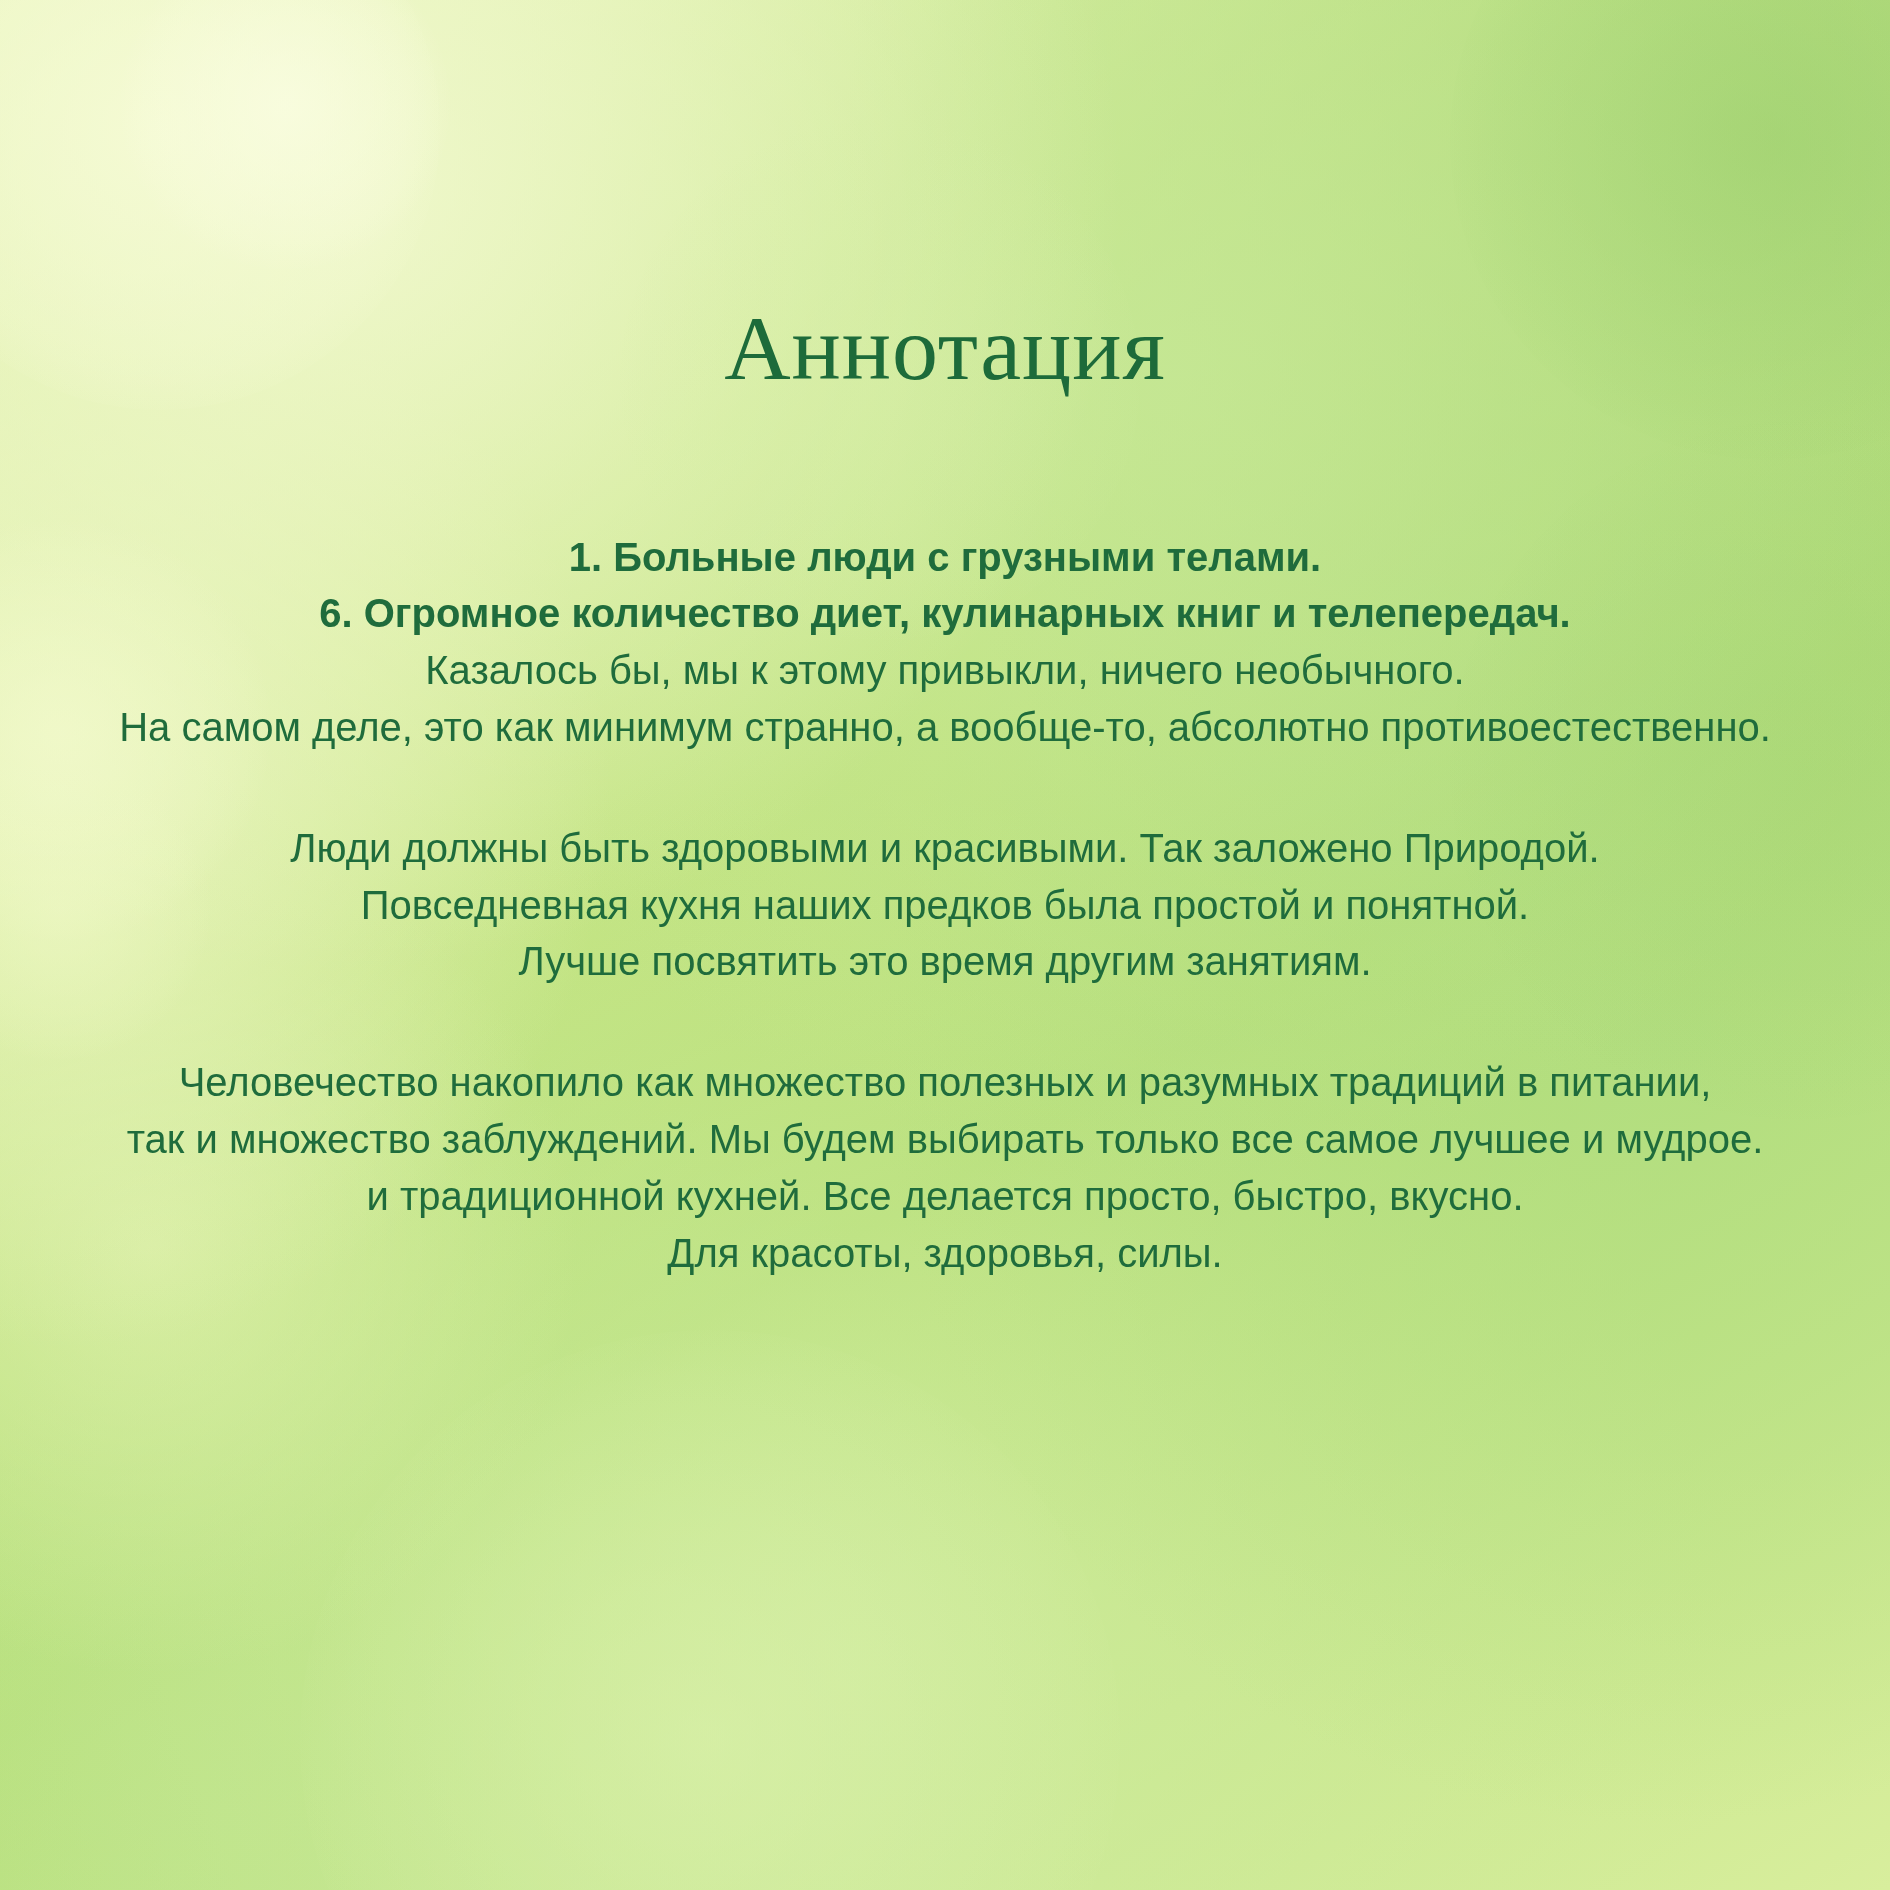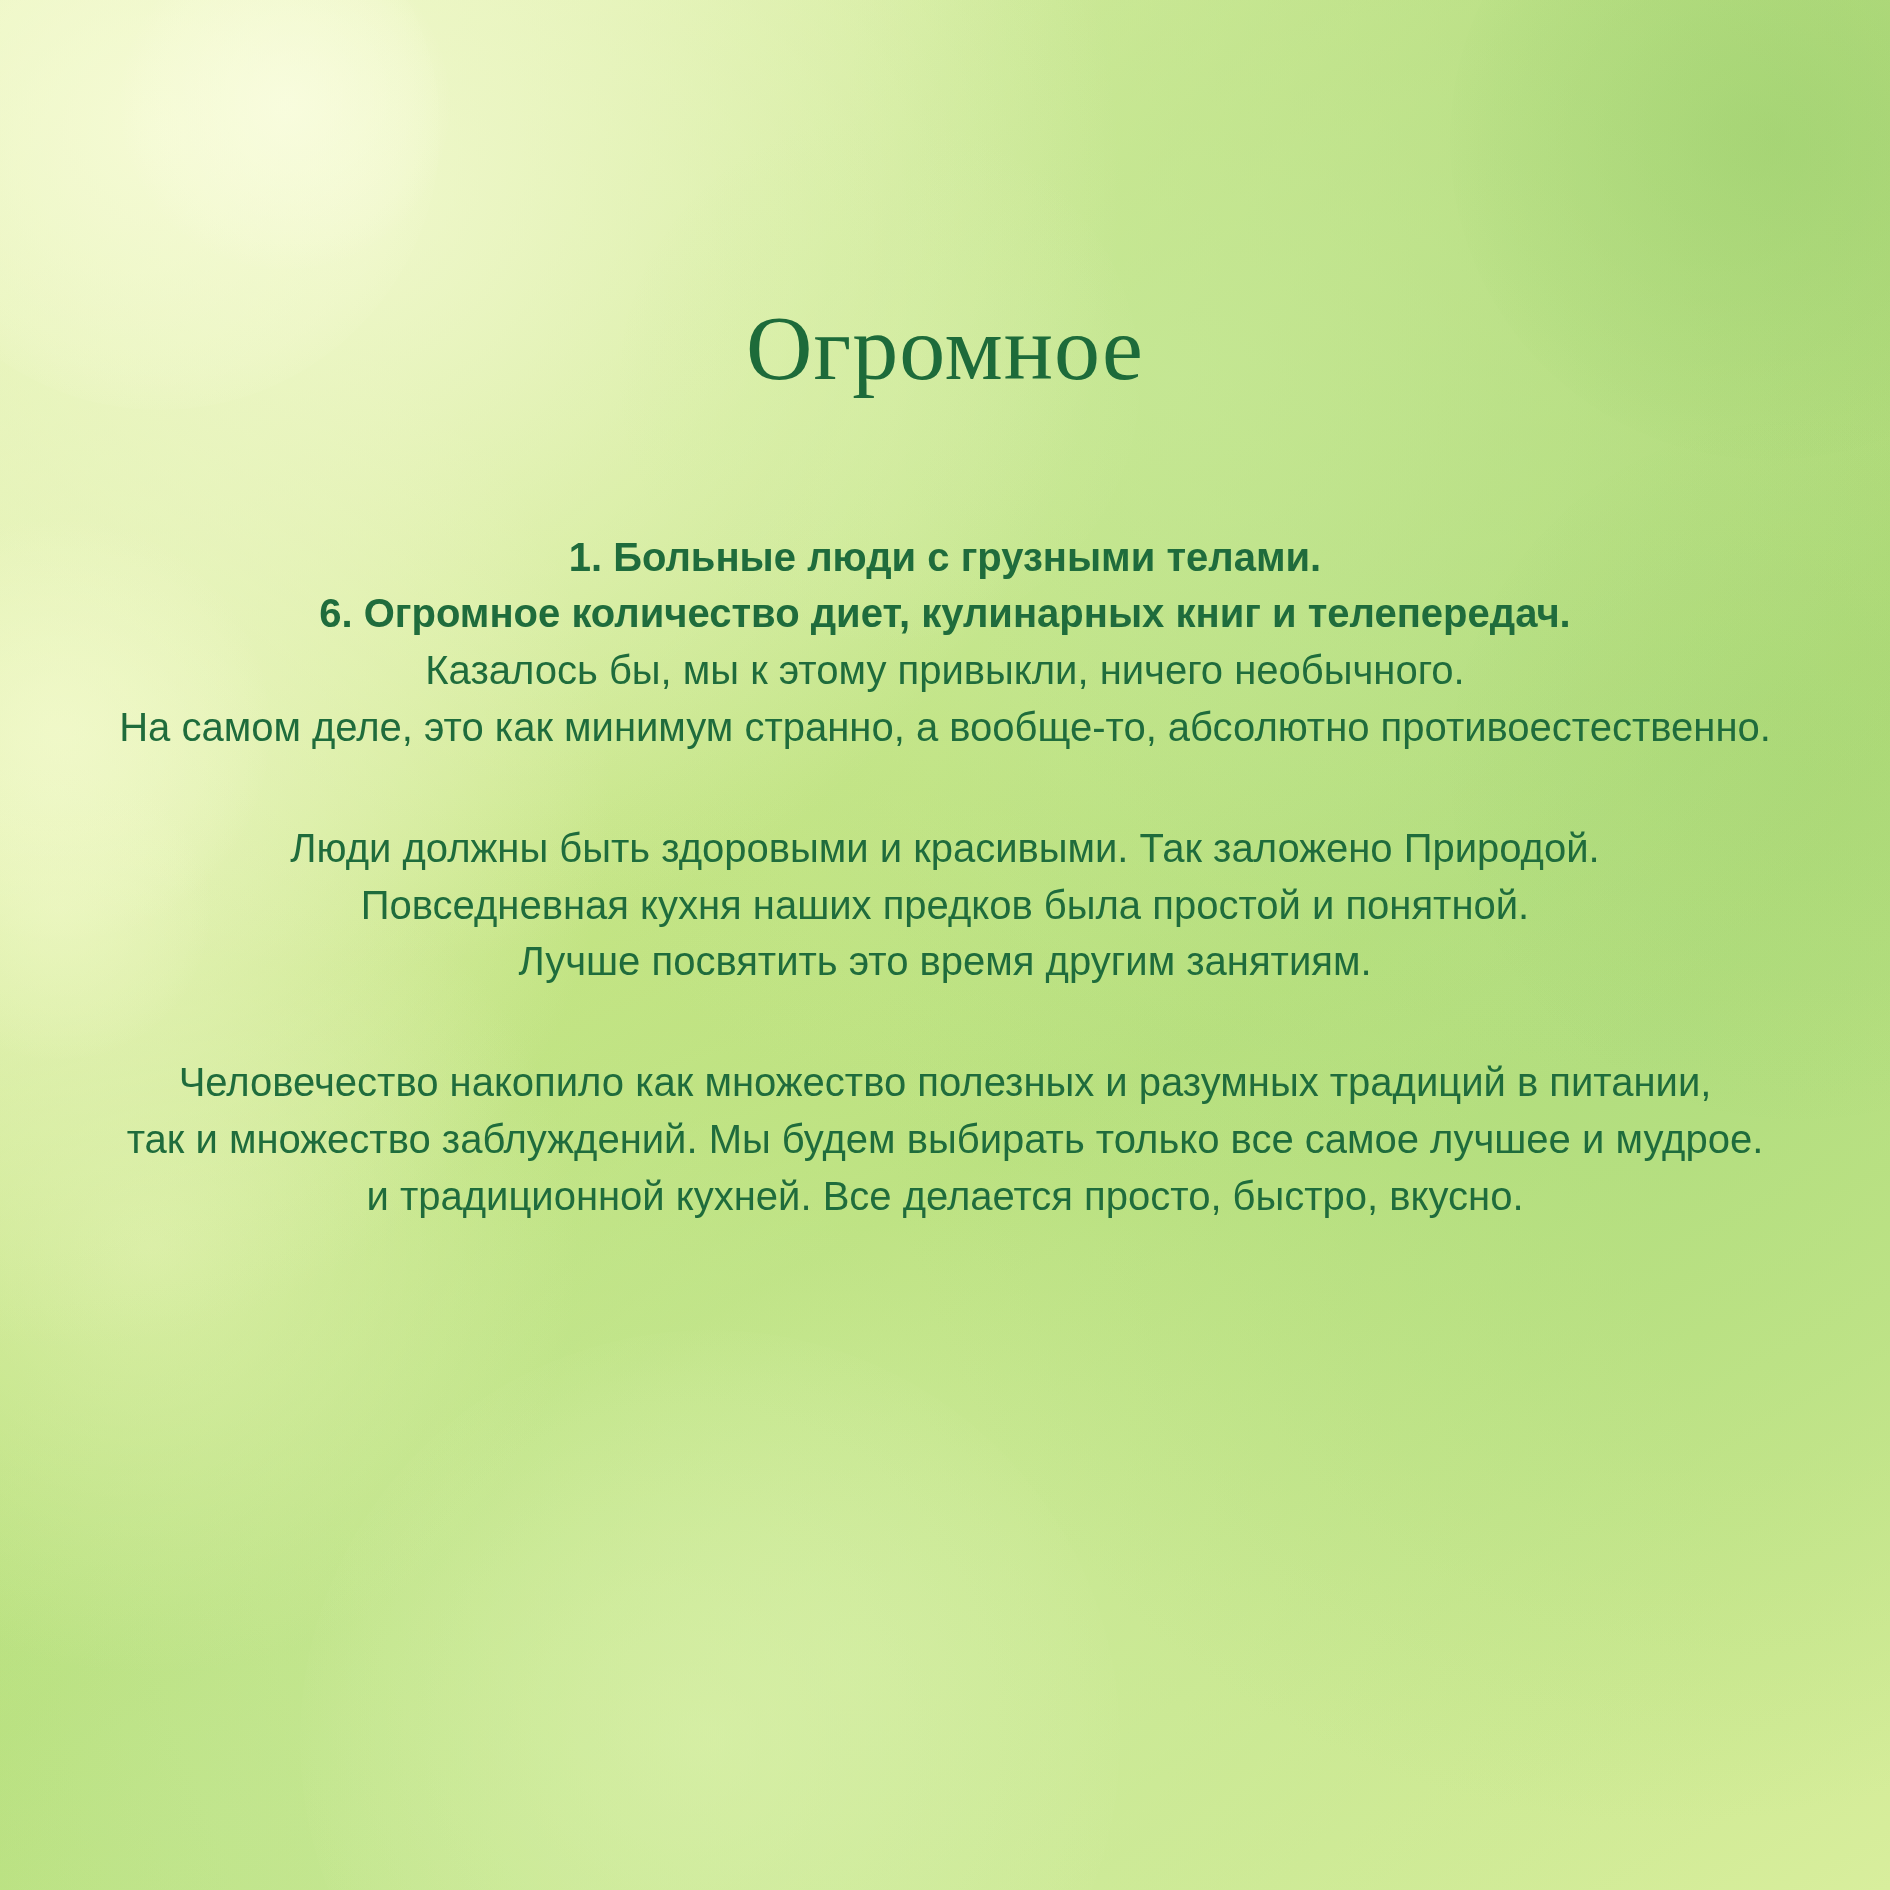--- a/index.html
+++ b/index.html
@@ -86,38 +86,39 @@
   <div class="bokeh b1"></div>
   <div class="bokeh b2"></div>
   <div class="bokeh b3"></div>
   <div class="bokeh b4"></div>
   <div class="bokeh b5"></div>
   <div class="bokeh b6"></div>
   <div class="bokeh b7"></div>
   <div class="bokeh b8"></div>
 
   <div id="content">
-    <h1 class="doc-title">Огромное</h1>
+    <h1 class="doc-title">Аннотация</h1>
 
     <div class="body-text">
 
       <p class="para">
         <span class="line bold">1. Больные люди с грузными телами.</span>
         <span class="line bold">6. Огромное количество диет, кулинарных книг и телепередач.</span>
         <span class="line">Казалось бы, мы к этому привыкли, ничего необычного.</span>
         <span class="line">На самом деле, это как минимум странно, а вообще-то, абсолютно противоестественно.</span>
       </p>
 
       <p class="para">
         <span class="line">Люди должны быть здоровыми и красивыми. Так заложено Природой.</span>
         <span class="line">Повседневная кухня наших предков была простой и понятной.</span>
         <span class="line">Лучше посвятить это время другим занятиям.</span>
       </p>
 
       <p class="para">
         <span class="line">Человечество накопило как множество полезных и разумных традиций в питании,</span>
         <span class="line">так и множество заблуждений. Мы будем выбирать только все самое лучшее и мудрое.</span>
         <span class="line">и традиционной кухней. Все делается просто, быстро, вкусно.</span>
+        <span class="line">Для красоты, здоровья, силы.</span>
       </p>
 
     </div>
   </div>
 </div>
 
 </body></html>

